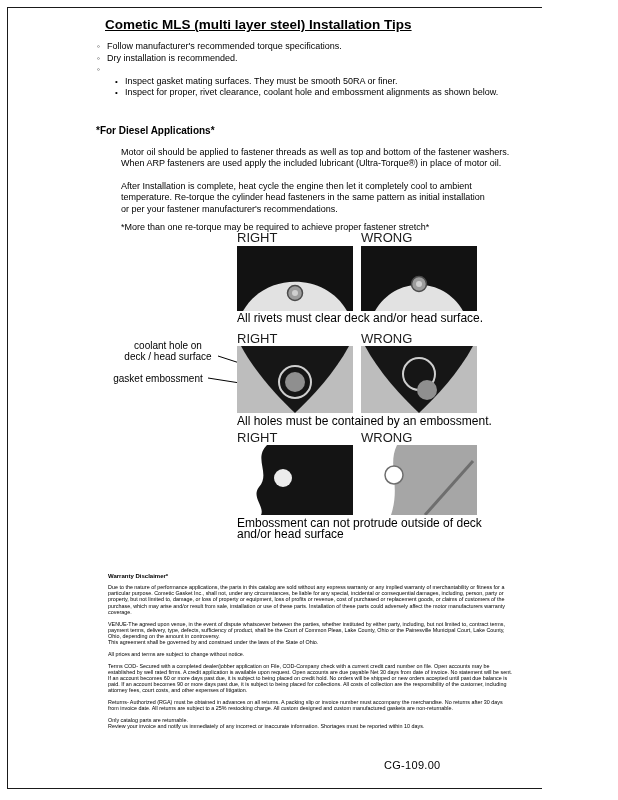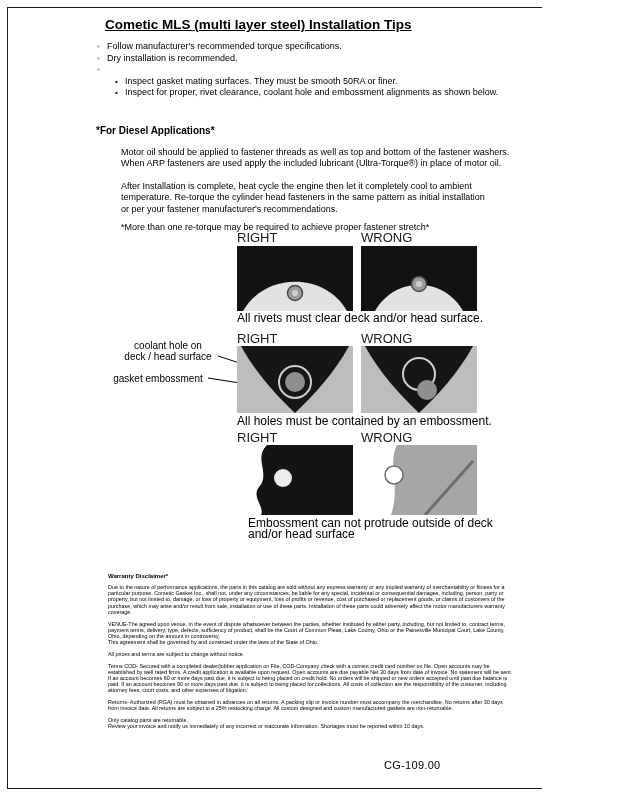--- a/index.html
+++ b/index.html
@@ -124,21 +124,21 @@
     </svg>
   </div>
   <div class="img" style="left:361px; top:445px; height:70px;">
     <svg viewBox="0 0 116 70">
       <rect width="116" height="70" fill="#ffffff"></rect>
       <path d="M36,0 C26,20 40,40 30,70 L116,70 V0 Z" fill="#a6a6a6"></path>
       <circle cx="33" cy="30" r="9" fill="#ffffff" stroke="#6e6e6e" stroke-width="1.5"></circle>
       <line x1="64" y1="70" x2="112" y2="16" stroke="#6e6e6e" stroke-width="3"></line>
     </svg>
   </div>
-  <p class="cap" style="top:518px;margin-left:11px;">Embossment can not protrude outside of deck
+  <p class="cap" style="top:518px;">Embossment can not protrude outside of deck
 and/or head surface</p>
 
   <div class="warranty-heading">Warranty Disclaimer*</div>
   <div class="warranty">
     <p>Due to the nature of performance applications, the parts in this catalog are sold without any express warranty or any implied warranty of merchantability or fitness for a particular purpose.  Cometic Gasket Inc., shall not, under any circumstances, be liable for any special, incidental or consequential damages, including, person, party or property, but not limited to, damage, or loss of property or equipment, loss of profits or revenue, cost of purchased or replacement goods, or claims of customers of the purchase, which may arise and/or result from sale, installation or use of these parts.  Installation of these parts could adversely affect the motor manufacturers warranty coverage.</p>
     <p>VENUE-The agreed upon venue, in the event of dispute whatsoever between the parties, whether instituted by either party, including, but not limited to, contract terms, payment terms, delivery, type, defects, sufficiency of product, shall be the Court of Common Pleas, Lake County, Ohio or the Painesville Municipal Court, Lake County, Ohio, depending on the amount in controversy.
 This agreement shall be governed by and construed under the laws of the State of Ohio.</p>
     <p>All prices and terms are subject to change without notice.</p>
     <p>Terms COD- Secured with a completed dealer/jobber application on File, COD-Company check with a current credit card number on file.  Open accounts may be established by well rated firms.  A credit application is available upon request.  Open accounts are due payable Net 30 days from date of invoice.  No statement will be sent.  If an account becomes 60 or more days past due, it is subject to being placed on credit hold.  No orders will be shipped or new orders accepted until past due balance is paid.  If an account becomes 90 or more days past due, it is subject to being placed for collections.  All costs of collection are the responsibility of the customer, including attorney fees, court costs, and other expenses of litigation.</p>
     <p>Returns- Authorized (RGA) must be obtained in advances on all returns.  A packing slip or invoice number must accompany the merchandise.  No returns after 30 days from invoice date.  All returns are subject to a 25% restocking charge.  All custom designed and custom manufactured gaskets are non-returnable.</p>

